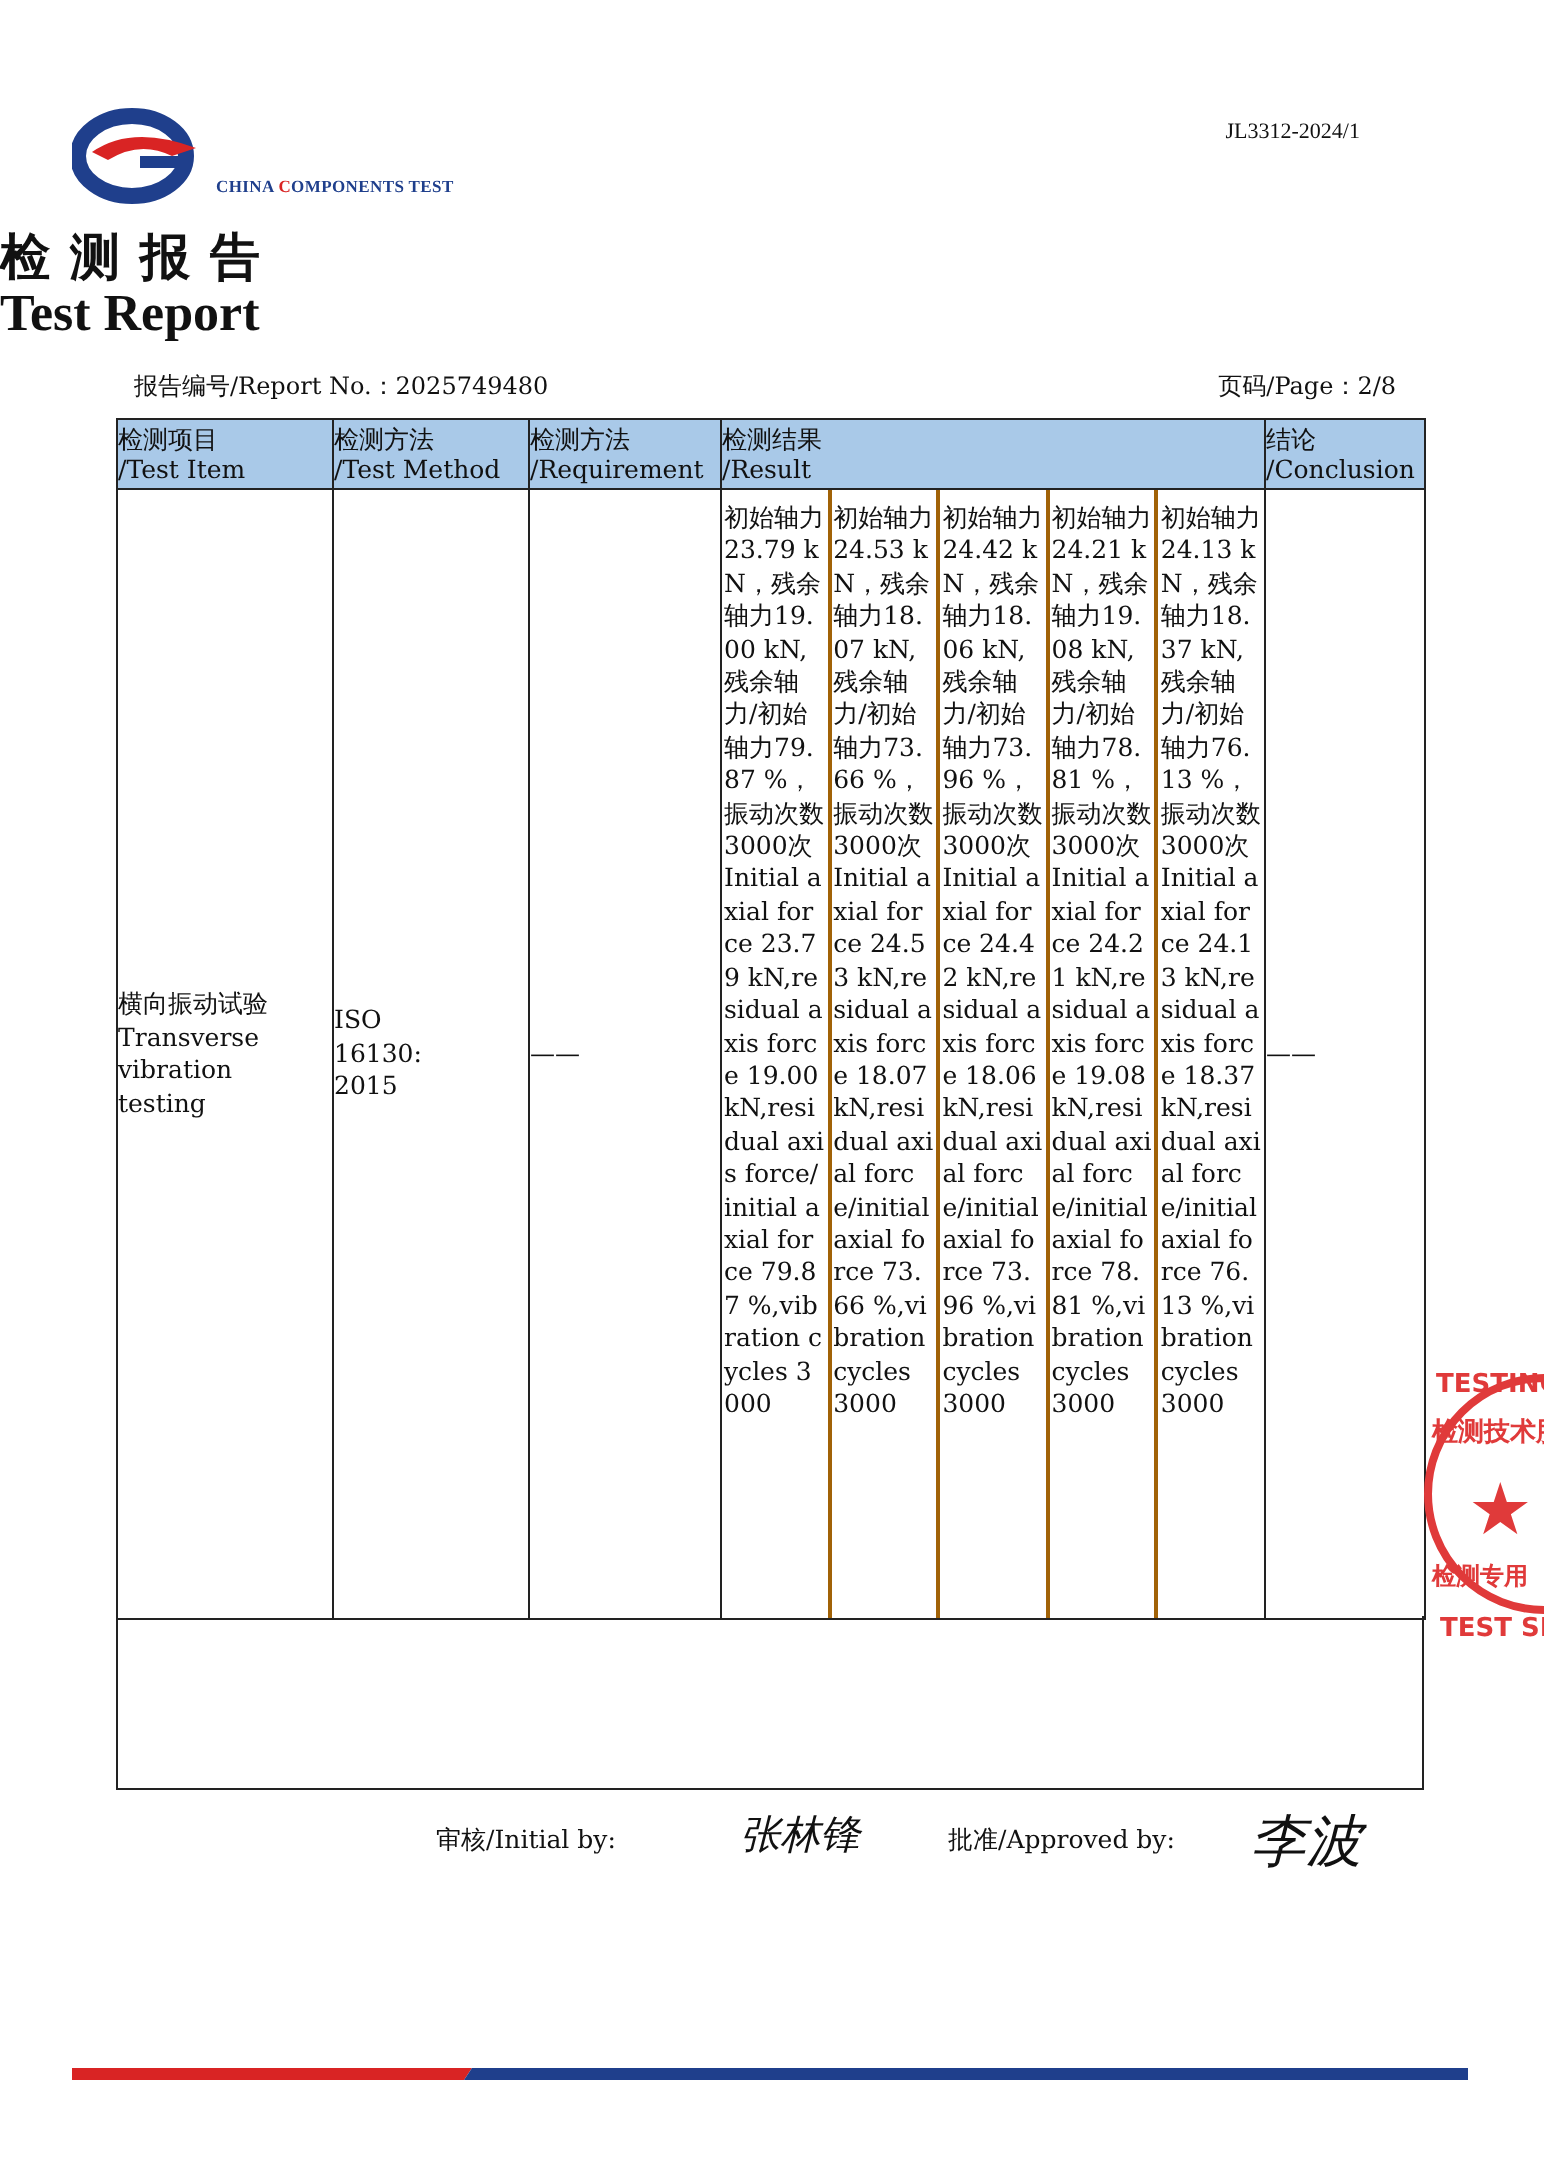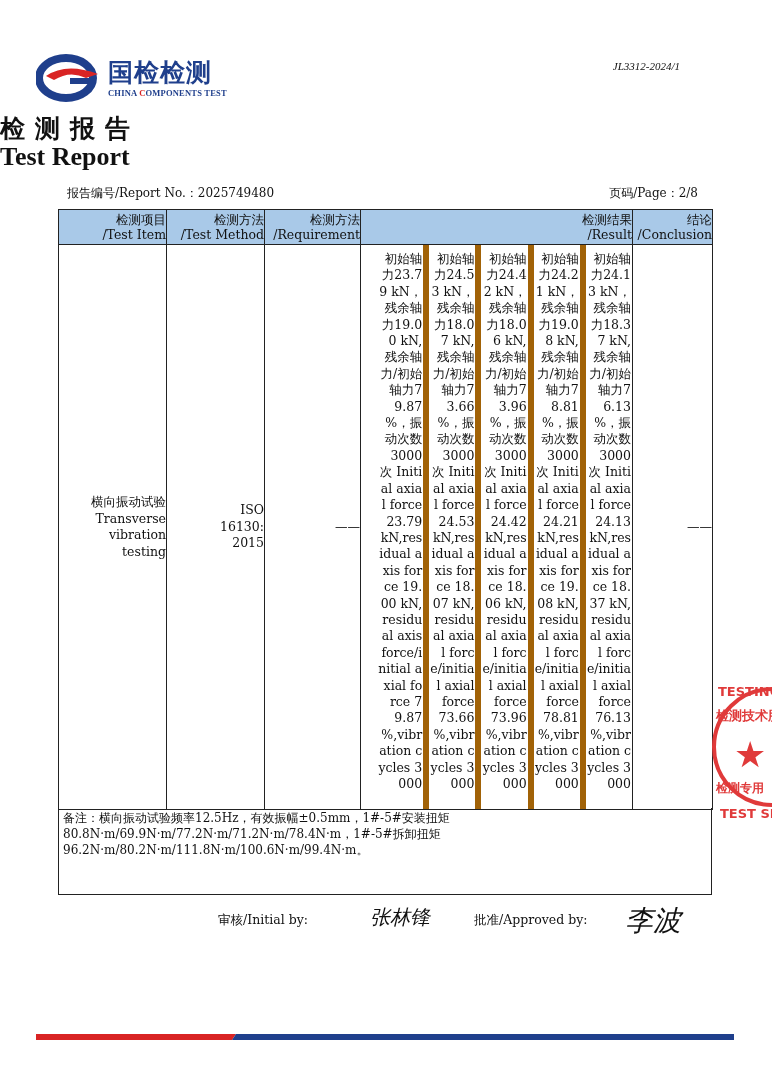--- a/index.html
+++ b/index.html
@@ -5,50 +5,49 @@
   html, body { margin:0; padding:0; background:#fff; }
   body { width:772px; height:1090px; position:relative; overflow:hidden;
          font-family:"DejaVu Serif", "Liberation Serif", serif; color:#111; }
   .logo { position:absolute; left:36px; top:52px; width:200px; height:50px; }
   .logo-mark { position:absolute; left:0; top:2px; width:66px; height:48px; }
   .logo-cn { position:absolute; left:72px; top:4px; font-family:"DejaVu Sans", sans-serif; font-weight:bold;
              font-size:25px; color:#1f3f8c; letter-spacing:1px; }
   .logo-en { position:absolute; left:72px; top:36px; font-family:Liberation Serif, serif; font-weight:bold;
              font-size:8.5px; color:#1f3f8c; letter-spacing:0.2px;text-align:center; }
   .logo-en .c { color:#d92424; }
-  .docno { position:absolute; right:92px; top:60px; font-size:11px; font-family:"Liberation Serif", serif;font-style:italic; }
+  .docno { position:absolute; right:92px; top:60px; font-size:11px; font-family:"Liberation Serif", serif; }
   .title-cn { position:absolute; left:0; width:772px; top:112px; text-align:left; font-size:25px; font-weight:bold;
               letter-spacing:10px; font-family:"DejaVu Serif", serif; }
   .title-en { position:absolute; left:0; width:772px; top:142px; text-align:left; font-size:26px; font-weight:bold;
               font-family:"Liberation Serif", serif; }
   .report-no { position:absolute; left:67px; top:185px; font-size:12px; }
   .page-no { position:absolute; right:74px; top:185px; font-size:12px; }
   table.main { position:absolute; left:58px; top:209px; width:654px; border-collapse:collapse; table-layout:fixed; }
-  table.main td, table.main th { border:1px solid #222; padding:0; font-weight:normal; vertical-align:middle; text-align:right; }
+  table.main td, table.main th { border:1px solid #222; padding:0; font-weight:normal; vertical-align:middle; text-align:left; }
   table.main th { background:#a9c9e8; font-size:12.5px; line-height:15px; height:34px; }
   .res-inner { display:flex; height:100%; }
-  .res-col { flex:1; border-left:6px solid #a16207; font-size:12.5px; line-height:16.4px; padding:6px 1px 4px; word-break:break-all; }
-  .res-col:first-child { border-left:none;margin-left:16px; }
+  .res-col { flex:1; border-left:2px solid #a16207; font-size:12.5px; line-height:16.4px; padding:6px 1px 4px; word-break:break-all; }
+  .res-col:first-child { border-left:none; }
   .body-cell { font-size:12.5px; line-height:16.5px; }
   .remark { position:absolute; left:58px; top:808px; width:654px; height:87px; border:1px solid #222; border-top:none;
             box-sizing:border-box; padding:2px 4px; font-size:12px; line-height:16px; }
   .sig { position:absolute; top:912px; font-size:12.5px; }
   .footer-bar { position:absolute; left:36px; top:1034px; width:698px; height:6px; }
   .stamp { position:absolute; left:712px; top:672px; width:120px; height:150px; }
 </style>
 </head>
 <body>
 
 <div class="logo">
   <svg class="logo-mark" viewBox="0 0 66 48">
     <ellipse cx="30" cy="24" rx="27" ry="20" fill="none" stroke="#1f3f8c" stroke-width="8"></ellipse>
     <path d="M10 22 Q30 8 62 20 L50 24 Q34 16 18 26 Z" fill="#d92424"></path>
     <path d="M34 24 L56 24 L56 30 L34 30 Z" fill="#1f3f8c"></path>
   </svg>
-  <div class="logo-cn">国检检测</div>
   <div class="logo-en"><span>CHINA </span><span class="c">C</span><span>OMPONENTS TEST</span></div>
 </div>
 
 <div class="docno">JL3312-2024/1</div>
 <div class="title-cn">检测报告</div>
 <div class="title-en">Test Report</div>
 <div class="report-no">报告编号/Report No.：2025749480</div>
 <div class="page-no">页码/Page：2/8</div>
 
 <table class="main">
@@ -79,21 +78,20 @@
         <div class="res-col">初始轴力24.21 kN，残余轴力19.08 kN,残余轴力/初始轴力78.81 %，振动次数3000次 Initial axial force 24.21 kN,residual axis force 19.08 kN,residual axial force/initial axial force 78.81 %,vibration cycles 3000</div>
         <div class="res-col">初始轴力24.13 kN，残余轴力18.37 kN,残余轴力/初始轴力76.13 %，振动次数3000次 Initial axial force 24.13 kN,residual axis force 18.37 kN,residual axial force/initial axial force 76.13 %,vibration cycles 3000</div>
       </div>
     </td>
     <td class="body-cell">——</td>
   </tr>
 </tbody>
   </table>
 
 <div class="remark">
-  <div>备注：横向振动试验频率12.5Hz，有效振幅±0.5mm，1#-5#安装扭矩80.8N·m/69.9N·m/77.2N·m/71.2N·m/78.4N·m，1#-5#拆卸扭矩96.2N·m/80.2N·m/111.8N·m/100.6N·m/99.4N·m。</div>
 </div>
 
 <div class="sig" style="left:218px">审核/Initial by:</div>
 <div class="sig" style="left:370px;top:904px;font-size:20px;font-style:italic;font-family:'DejaVu Serif',serif">张林锋</div>
 <div class="sig" style="left:474px">批准/Approved by:</div>
 <div class="sig" style="left:625px;top:902px;font-size:28px;font-style:italic;font-family:'DejaVu Serif',serif">李波</div>
 
 <svg class="stamp" viewBox="0 0 120 150">
   <circle cx="60" cy="75" r="58" fill="none" stroke="#e03a3a" stroke-width="4"></circle>
   <text x="6" y="24" font-size="13" fill="#e03a3a" font-family="DejaVu Sans, sans-serif" font-weight="bold">TESTING</text>

